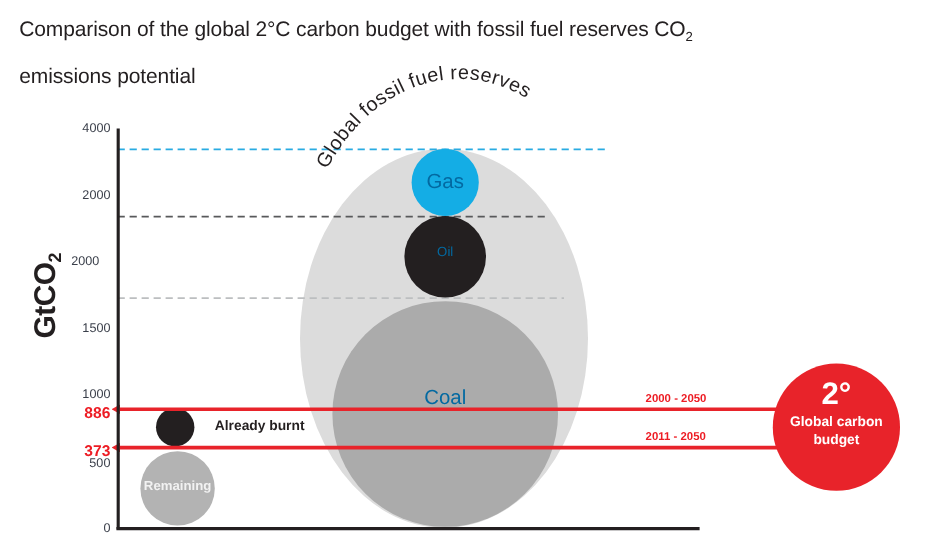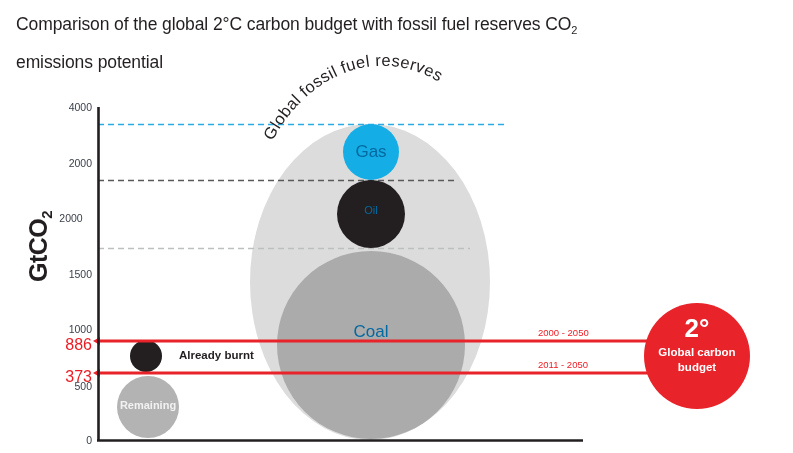--- a/index.html
+++ b/index.html
@@ -62,21 +62,21 @@
   }
   
   .tick {
     position: absolute;
     width: 42px;
     text-align: right;
     font-size: 10.5px;
     color: #3a3f4a;
     font-family: "Liberation Sans", sans-serif;
   }
-  .tick.red { color: #ed1c24; font-weight: 400; font-size: 16px; }
+  .tick.red { color: #ed1c24; font-weight: 700; font-size: 13px; }
 
   
   .blabel {
     position: absolute;
     color: #0369a1;
     font-weight: 400;
     text-align: center;
     white-space: nowrap;
     pointer-events: none;
   }
@@ -89,21 +89,21 @@
     position: absolute;
     font-size: 11.5px;
     font-weight: 700;
     color: #231f20;
     white-space: nowrap;
   }
   .period-label {
     position: absolute;
     font-size: 9.5px;
     color: #ed1c24;
-    font-weight: 400;
+    font-weight: 700;
     white-space: nowrap;
   }
   .budget-text {
     position: absolute;
     text-align: center;
     color: #ffffff;
     white-space: nowrap;
     pointer-events: none;
   }
   .budget-deg { font-size: 26px; font-weight: 700; }

